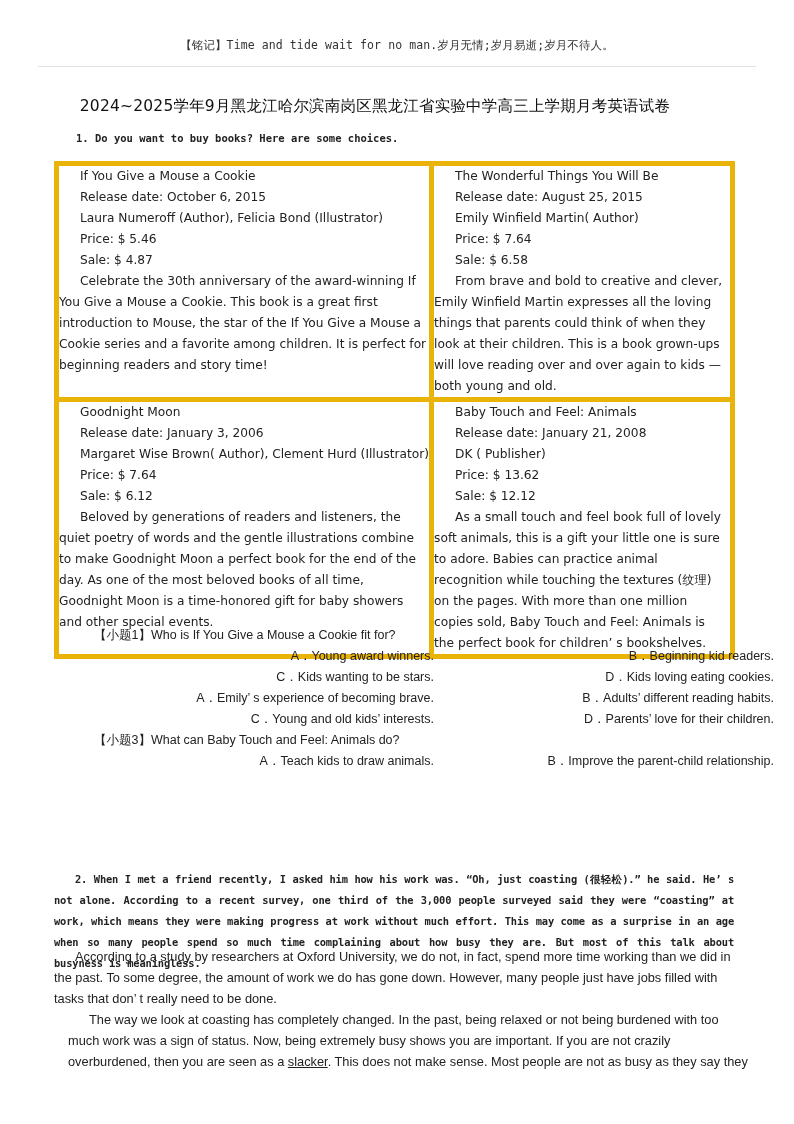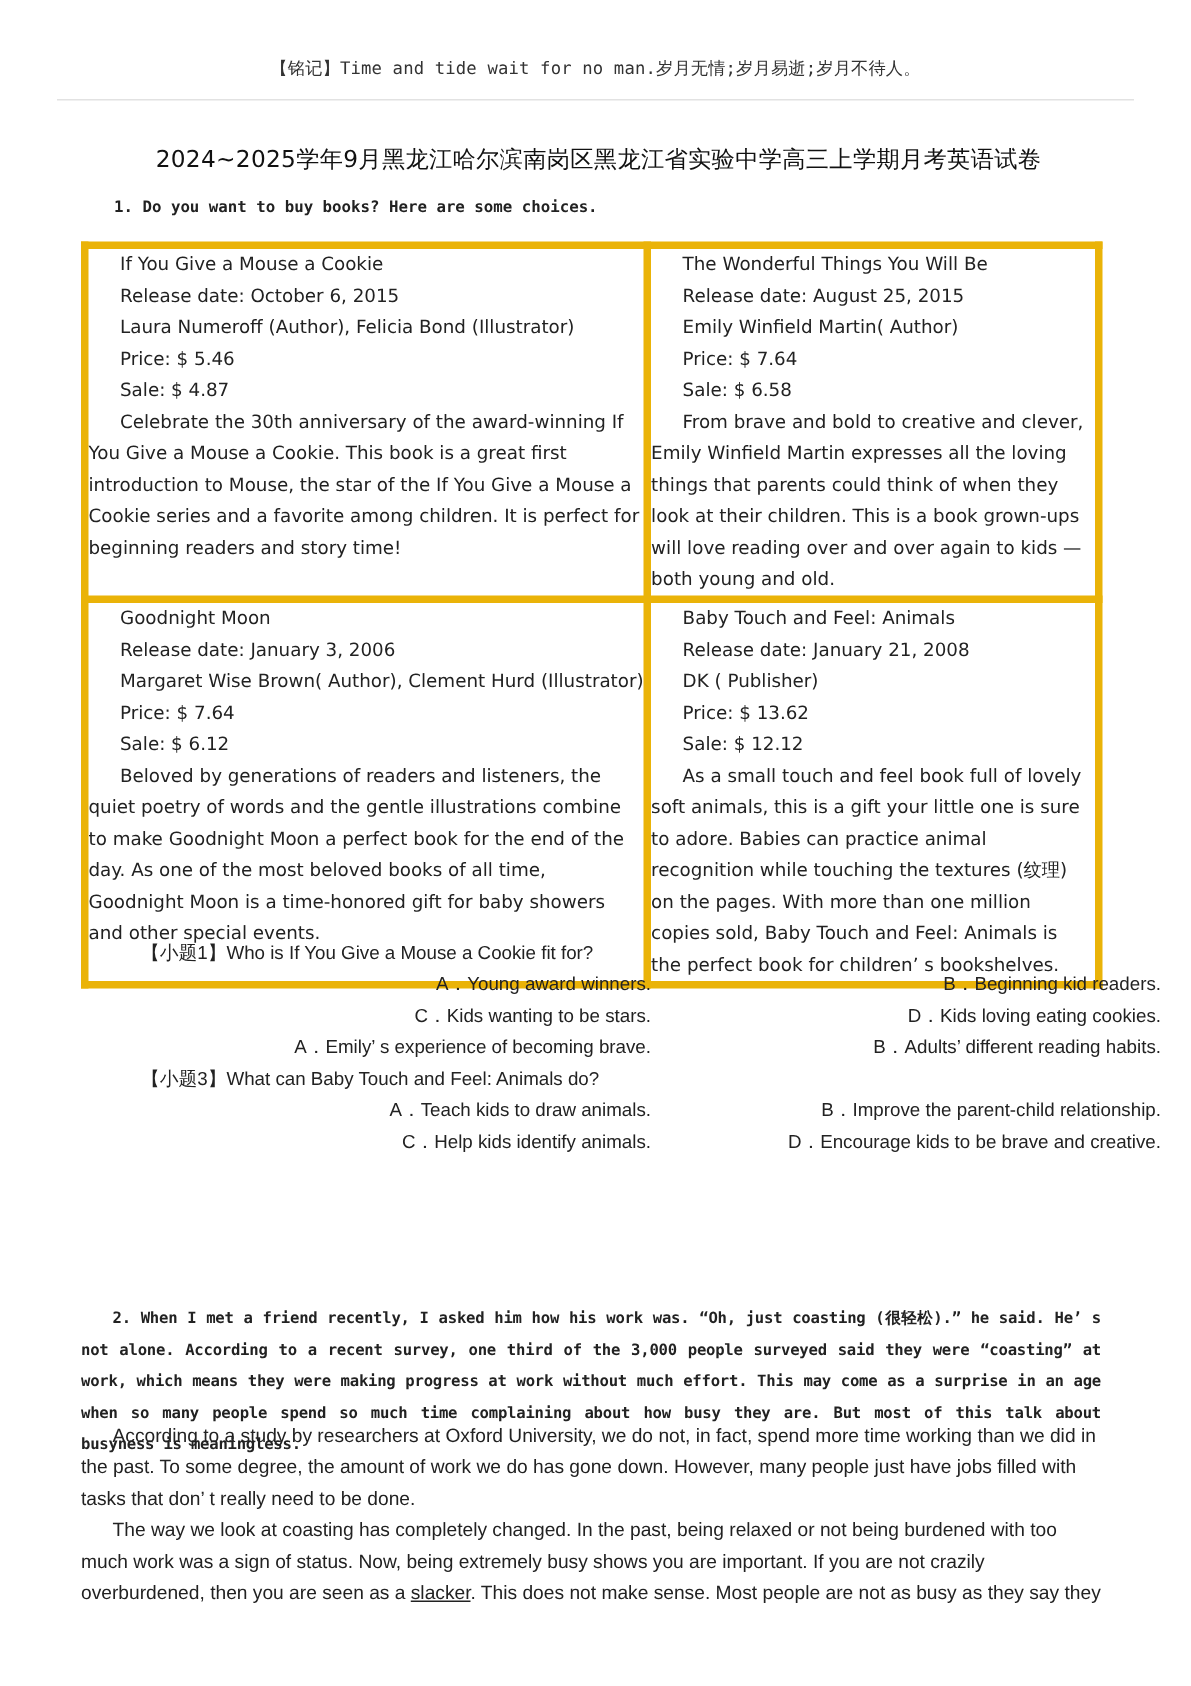--- a/index.html
+++ b/index.html
@@ -5,21 +5,21 @@
   html, body { margin: 0; padding: 0; background: #ffffff; }
   body { width: 794px; height: 1124px; position: relative; overflow: hidden; color: #1a1a1a; }
   .motto {
     position: absolute; left: 0; top: 38px; width: 794px; text-align: center;
     font-family: "DejaVu Sans Mono", "Liberation Mono", monospace; font-size: 11.5px; color: #333;
     letter-spacing: 0.1px;
   }
   .motto-rule { position: absolute; left: 38px; top: 66px; width: 718px; height: 1px; background: #e2e2e2; }
   .title {
     position: absolute; left: 0; top: 96px; width: 750px; text-align: center;
-    font-family: "DejaVu Sans", sans-serif; font-size: 15.5px; color: #111; letter-spacing: 0.2px; margin-left: 24px;
+    font-family: "DejaVu Sans", sans-serif; font-size: 15.5px; color: #111; letter-spacing: 0.2px;
   }
   .q1-intro {
     position: absolute; left: 76px; top: 132px;
     font-family: "DejaVu Sans Mono", "Liberation Mono", monospace; font-size: 10.5px; font-weight: bold; color: #222;
   }
   table.books {
     position: absolute; left: 54px; top: 161px; width: 681px; border-collapse: collapse;
     font-family: "DejaVu Sans", sans-serif; font-size: 12.2px; color: #222;
   }
   table.books td { border: 5px solid #eab308; vertical-align: top; padding: 0; line-height: 21px; }
@@ -37,21 +37,21 @@
     position: absolute; left: 54px; top: 843px; width: 680px;
     font-family: "DejaVu Sans Mono", "Liberation Mono", monospace; font-size: 10.4px; font-weight: bold;
     color: #222; line-height: 21px; text-align: justify; text-indent: 21px; letter-spacing: -0.15px; margin-top: 26px;
   }
   .para {
     position: absolute; left: 54px; width: 680px;
     font-family: "Liberation Sans", sans-serif; font-size: 12.8px; color: #222; line-height: 21px;
     text-indent: 21px;
   }
   .p3 { top: 946px; }
-  .p4 { top: 1009px; }
+  .p4 { top: 1009px; margin-left: 14px; }
   u { text-decoration: underline; }
 </style>
 </head>
 <body>
 
 <div class="motto">【铭记】Time and tide wait for no man.岁月无情;岁月易逝;岁月不待人。</div>
 <div class="motto-rule"></div>
 
 <div class="title">2024~2025学年9月黑龙江哈尔滨南岗区黑龙江省实验中学高三上学期月考英语试卷</div>
 
@@ -105,28 +105,28 @@
     <div class="opt">B．Beginning kid readers.</div>
   </div>
   <div class="qrow">
     <div class="opt">C．Kids wanting to be stars.</div>
     <div class="opt">D．Kids loving eating cookies.</div>
   </div>
   <div class="qrow">
     <div class="opt">A．Emily’ s experience of becoming brave.</div>
     <div class="opt">B．Adults’  different reading habits.</div>
   </div>
+  <div class="qrow">
+    <div class="opt">C．Young and old kids’  interests.</div>
+    <div class="opt">D．Parents’  love for their children.</div>
+  </div>
   <div class="stem">【小题3】What can Baby Touch and Feel: Animals do?</div>
   <div class="qrow">
     <div class="opt">A．Teach kids to draw animals.</div>
     <div class="opt">B．Improve the parent-child relationship.</div>
-  </div>
-  <div class="qrow">
-    <div class="opt">C．Help kids identify animals.</div>
-    <div class="opt">D．Encourage kids to be brave and creative.</div>
   </div>
 </div>
 
 <div class="passage2">2. When I met a friend recently, I asked him how his work was. “Oh, just coasting (很轻松).” he said. He’ s not alone. According to a recent survey, one third of the 3,000 people surveyed said they were “coasting” at work, which means they were making progress at work without much effort. This may come as a surprise in an age when so many people spend so much time complaining about how busy they are. But most of this talk about busyness is meaningless.</div>
 
 <div class="para p3">According to a study by researchers at Oxford University, we do not, in fact, spend more time working than we did in the past. To some degree, the amount of work we do has gone down. However, many people just have jobs filled with tasks that don’ t really need to be done.</div>
 
 <div class="para p4"><span>The way we look at coasting has completely changed. In the past, being relaxed or not being burdened with too much work was a sign of status. Now, being extremely busy shows you are important. If you are not crazily overburdened, then you are seen as a </span><u>slacker</u><span>. This does not make sense. Most people are not as busy as they say they</span></div>
 
 </body></html>

